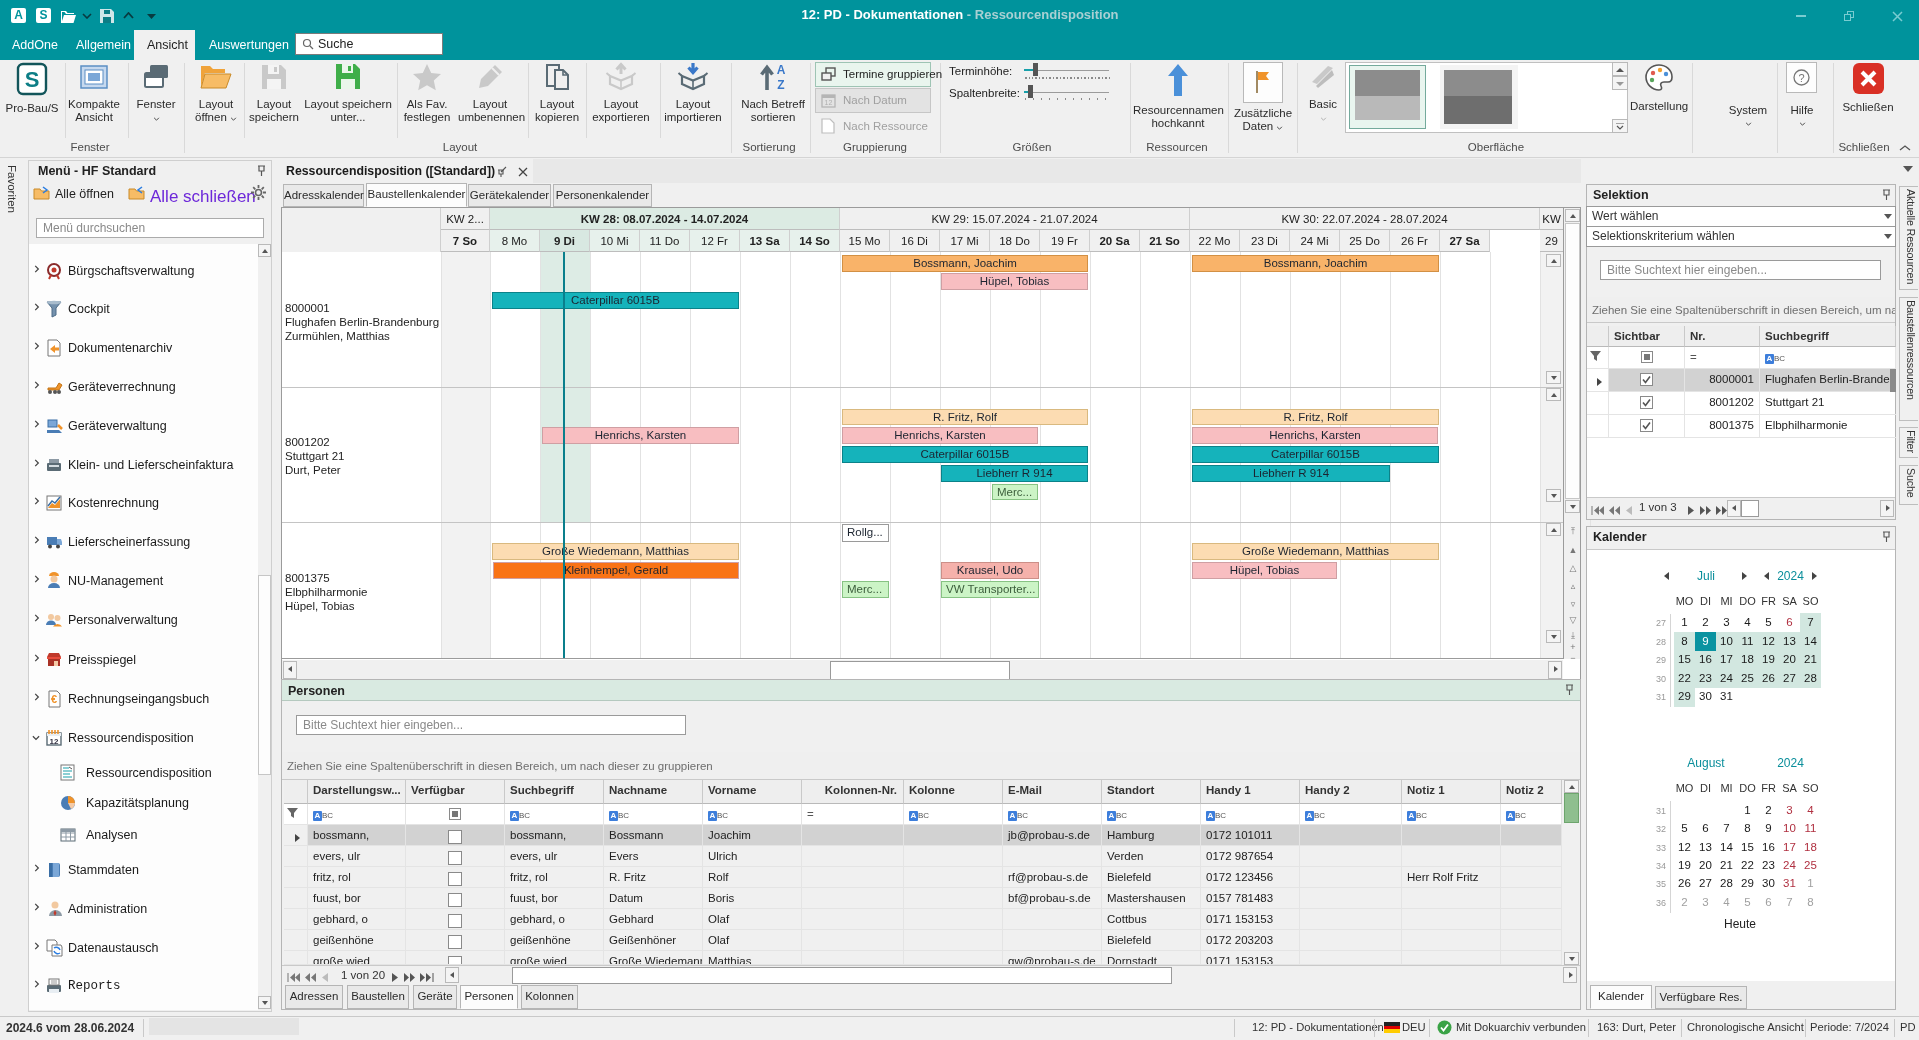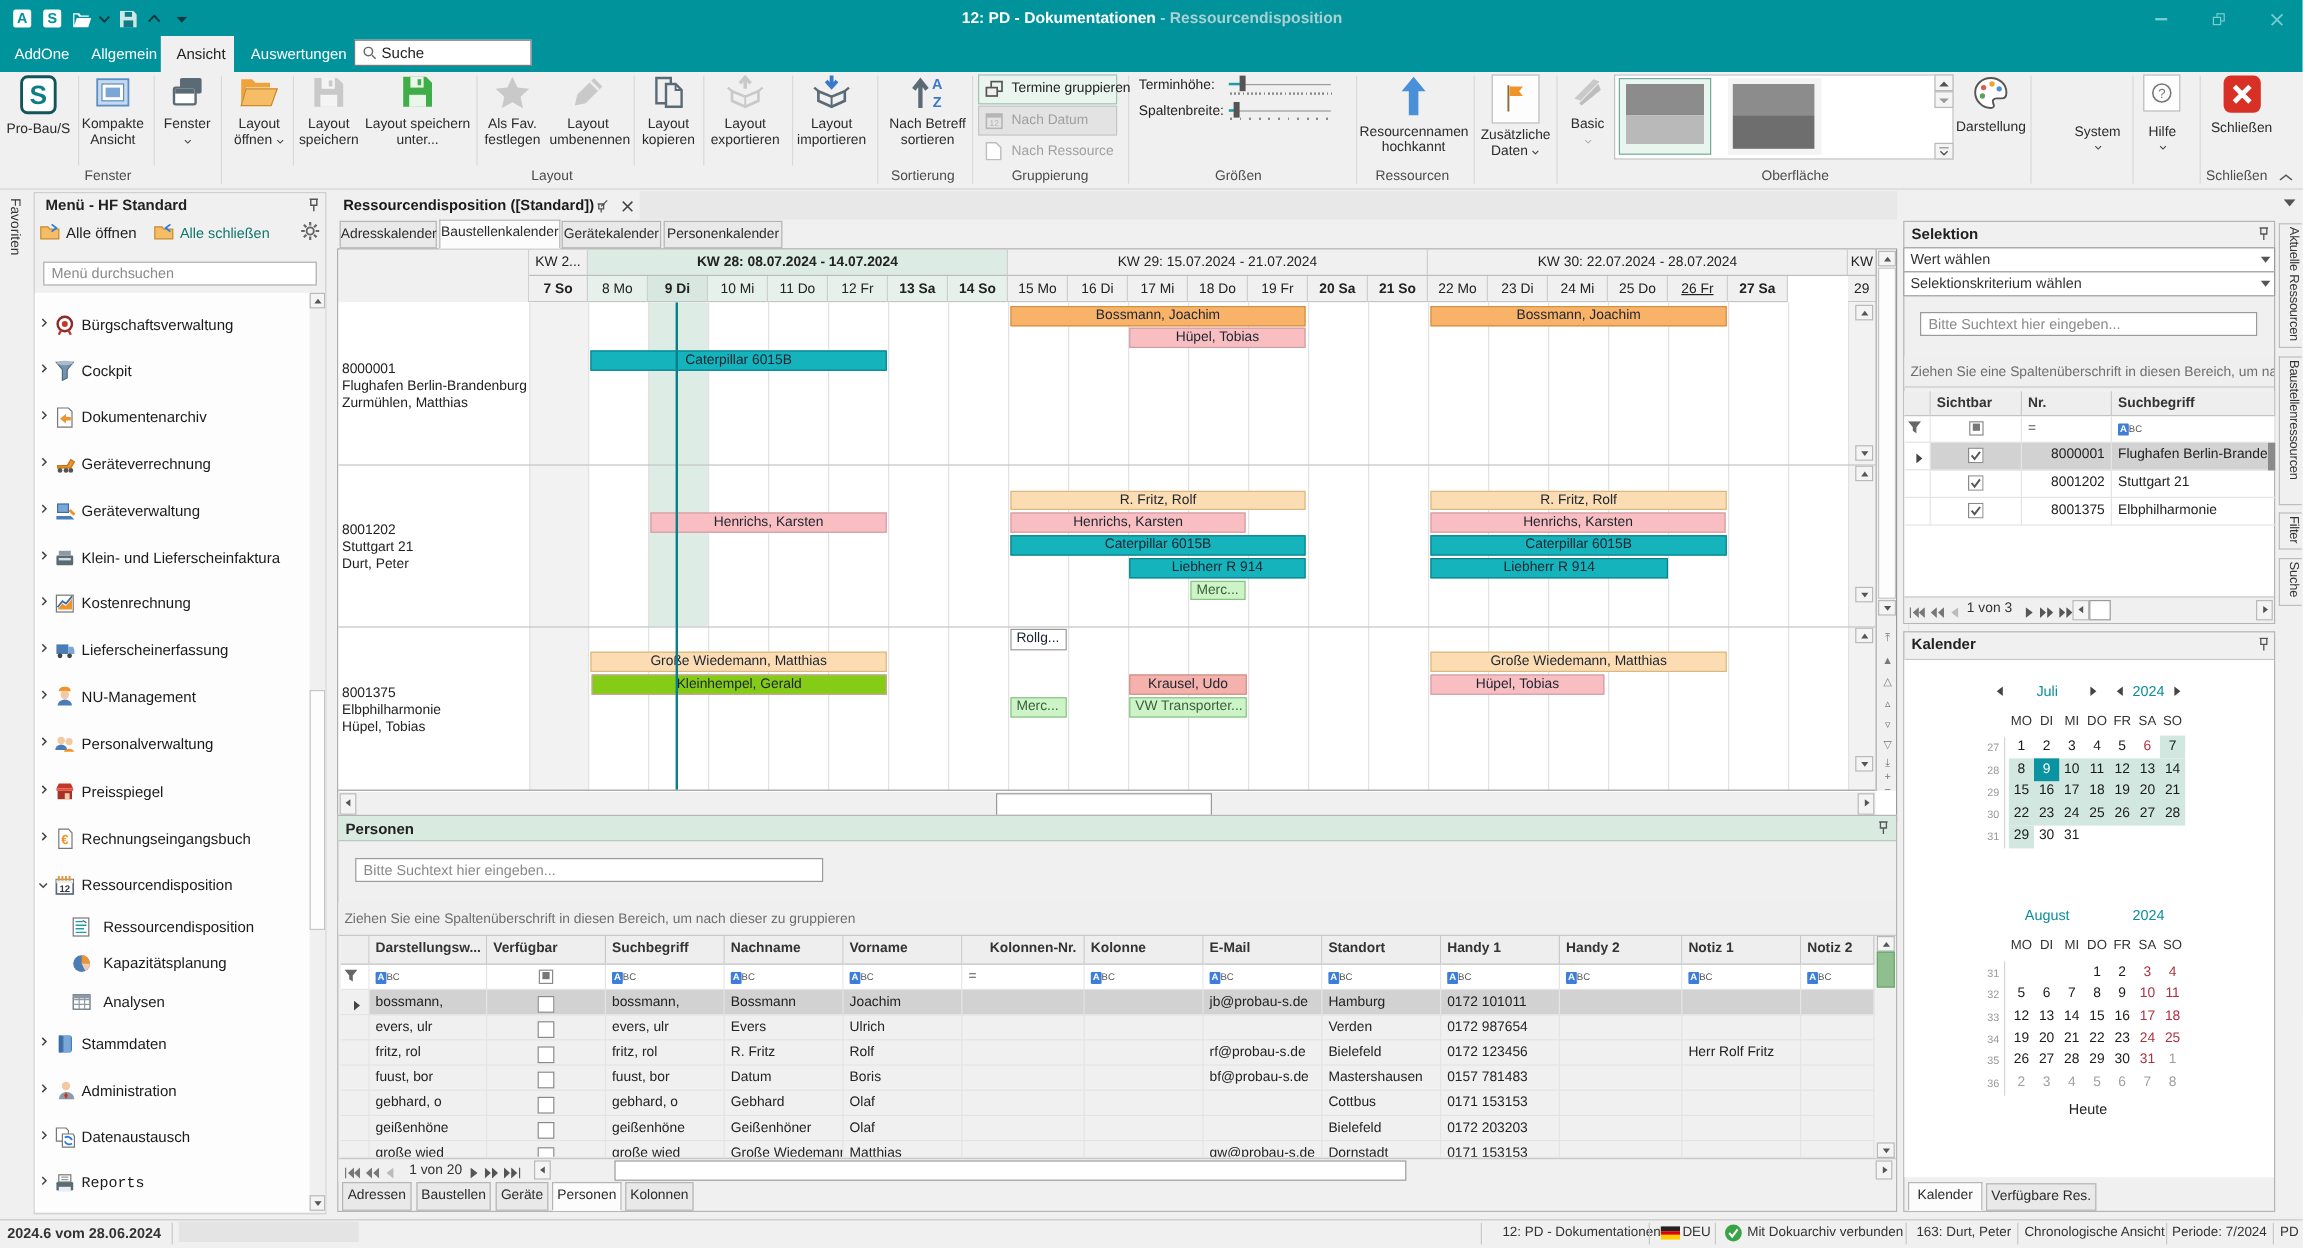--- a/index.html
+++ b/index.html
@@ -275,21 +275,21 @@
     </svg>
 <svg class="a" style="left:33px;top:186px;" width="18" height="15" viewBox="0 0 18 15">
       <path d="M1 3 h6 l1.5 2 H16 v8 H1 Z" fill="#f7bc66" stroke="#c98a28"></path>
       <path d="M10 1 l4 3 -4 3" fill="none" stroke="#2a7de1" stroke-width="1.5"></path>
     </svg>
 <div class="a" style="left:55px;top:187px;font-size:12.5px;color:#222;">Alle öffnen</div>
 <svg class="a" style="left:128px;top:186px;" width="18" height="15" viewBox="0 0 18 15">
       <path d="M1 3 h6 l1.5 2 H16 v8 H1 Z" fill="#f7bc66" stroke="#c98a28"></path>
       <path d="M14 1 l-4 3 4 3" fill="none" stroke="#2a7de1" stroke-width="1.5"></path>
     </svg>
-<div class="a" style="left:150px;top:187px;font-size:12px;color:#0f766e;">Alle schließen</div>
+<div class="a" style="left:150px;top:187px;font-size:17px;color:#6d28d9;">Alle schließen</div>
 <svg class="a" style="left:250px;top:184px;" width="17" height="17" viewBox="0 0 17 17">
       <circle cx="8.5" cy="8.5" r="3" fill="none" stroke="#666" stroke-width="1.6"></circle>
       <g stroke="#666" stroke-width="1.8">
         <path d="M8.5 1 v3 M8.5 13 v3 M1 8.5 h3 M13 8.5 h3 M3.2 3.2 l2.1 2.1 M11.7 11.7 l2.1 2.1 M13.8 3.2 l-2.1 2.1 M5.3 11.7 l-2.1 2.1"></path>
       </g>
     </svg>
 <div class="a" style="left:36px;top:218px;width:228px;height:20px;background:#fff;border:1px solid #ababab;font-size:12px;color:#8a8a8a;line-height:18px;padding-left:6px;">Menü durchsuchen</div>
 <div class="a" style="left:29px;top:244px;width:242px;height:766px;background:#fdfdfd;"></div>
 
 <div class="a" style="left:258px;top:244px;width:13px;height:766px;background:#f0f0f0;"></div>
@@ -546,21 +546,21 @@
 <div class="gh" style="left:890px;top:230px;width:50px;height:22px;line-height:22px;">16 Di</div>
 <div class="gh" style="left:940px;top:230px;width:50px;height:22px;line-height:22px;">17 Mi</div>
 <div class="gh" style="left:990px;top:230px;width:50px;height:22px;line-height:22px;">18 Do</div>
 <div class="gh" style="left:1040px;top:230px;width:50px;height:22px;line-height:22px;">19 Fr</div>
 <div class="gh b" style="left:1090px;top:230px;width:50px;height:22px;line-height:22px;">20 Sa</div>
 <div class="gh b" style="left:1140px;top:230px;width:50px;height:22px;line-height:22px;">21 So</div>
 <div class="gh" style="left:1190px;top:230px;width:50px;height:22px;line-height:22px;">22 Mo</div>
 <div class="gh" style="left:1240px;top:230px;width:50px;height:22px;line-height:22px;">23 Di</div>
 <div class="gh" style="left:1290px;top:230px;width:50px;height:22px;line-height:22px;">24 Mi</div>
 <div class="gh" style="left:1340px;top:230px;width:50px;height:22px;line-height:22px;">25 Do</div>
-<div class="gh" style="left:1390px;top:230px;width:50px;height:22px;line-height:22px;text-decoration:underline;">26 Fr</div>
+<div class="gh" style="left:1390px;top:230px;width:50px;height:22px;line-height:22px;">26 Fr</div>
 <div class="gh b" style="left:1440px;top:230px;width:50px;height:22px;line-height:22px;">27 Sa</div>
 <div class="gh b" style="left:1490px;top:230px;width:50px;height:22px;line-height:22px;margin-top:28px;">28 So</div>
 <div class="gh" style="left:1540px;top:230px;width:23px;height:22px;line-height:22px;border-right:none;">29</div>
 <div class="a" style="left:282px;top:252px;width:1281px;height:407px;background:#fff;"></div>
 <div class="a" style="left:441px;top:252px;width:49px;height:406px;background:#f2f2f2;"></div>
 <div class="a" style="left:1540px;top:252px;width:23px;height:406px;background:#f2f2f2;"></div>
 <div class="a" style="left:540px;top:252px;width:50px;height:270px;background:#ddece5;"></div>
 <div class="gcol" style="left:441px;top:252px;height:407px;"></div>
 <div class="gcol" style="left:490px;top:252px;height:407px;"></div>
 <div class="gcol" style="left:540px;top:252px;height:407px;"></div>
@@ -603,21 +603,21 @@
 <div class="bar" style="left:842px;top:427px;width:196px;height:17px;background:#f8bec1;border:1px solid #cf9fa3;">Henrichs, Karsten</div>
 <div class="bar" style="left:1192px;top:427px;width:246px;height:17px;background:#f8bec1;border:1px solid #cf9fa3;">Henrichs, Karsten</div>
 <div class="bar" style="left:842px;top:446px;width:246px;height:17px;background:#15b3bb;border:1px solid #0b8289;">Caterpillar 6015B</div>
 <div class="bar" style="left:1192px;top:446px;width:247px;height:17px;background:#15b3bb;border:1px solid #0b8289;">Caterpillar 6015B</div>
 <div class="bar" style="left:941px;top:465px;width:147px;height:17px;background:#15b3bb;border:1px solid #0b8289;">Liebherr R 914</div>
 <div class="bar" style="left:1192px;top:465px;width:198px;height:17px;background:#15b3bb;border:1px solid #0b8289;">Liebherr R 914</div>
 <div class="bar" style="left:992px;top:484px;width:46px;height:16px;background:#ccf4c6;border:1px solid #87c283;text-align:left;padding-left:4px;color:#3c5e3c;">Merc...</div>
 <div class="bar" style="left:842px;top:524px;width:47px;height:18px;background:#fff;border:1px solid #9a9a9a;text-align:left;padding-left:4px;">Rollg...</div>
 <div class="bar" style="left:492px;top:543px;width:247px;height:17px;background:#fcdcb2;border:1px solid #d9b97f;">Große Wiedemann, Matthias</div>
 <div class="bar" style="left:1192px;top:543px;width:247px;height:17px;background:#fcdcb2;border:1px solid #d9b97f;">Große Wiedemann, Matthias</div>
-<div class="bar" style="left:493px;top:562px;width:246px;height:17px;background:#84cc16;border:1px solid #cf9fa3;">Kleinhempel, Gerald</div>
+<div class="bar" style="left:493px;top:562px;width:246px;height:17px;background:#f97316;border:1px solid #cf9fa3;">Kleinhempel, Gerald</div>
 <div class="bar" style="left:941px;top:562px;width:98px;height:17px;background:#f5b1ab;border:1px solid #cc8f88;">Krausel, Udo</div>
 <div class="bar" style="left:1192px;top:562px;width:145px;height:17px;background:#f8bec1;border:1px solid #cf9fa3;">Hüpel, Tobias</div>
 <div class="bar" style="left:842px;top:581px;width:47px;height:17px;background:#ccf4c6;border:1px solid #87c283;text-align:left;padding-left:4px;color:#3c5e3c;">Merc...</div>
 <div class="bar" style="left:941px;top:581px;width:98px;height:17px;background:#ccf4c6;border:1px solid #87c283;text-align:left;padding-left:4px;color:#3c5e3c;">VW Transporter...</div>
 
 <div class="sbtn" style="left:1546px;top:254px;width:15px;height:13px;">
       <span class="arr" style="margin-top:4px;border-left:3.5px solid transparent;border-right:3.5px solid transparent;border-bottom:4px solid #555;"></span>
     </div>
 <div class="sbtn" style="left:1546px;top:371px;width:15px;height:13px;">
       <span class="arr" style="margin-top:4px;border-left:3.5px solid transparent;border-right:3.5px solid transparent;border-top:4px solid #555;"></span>

